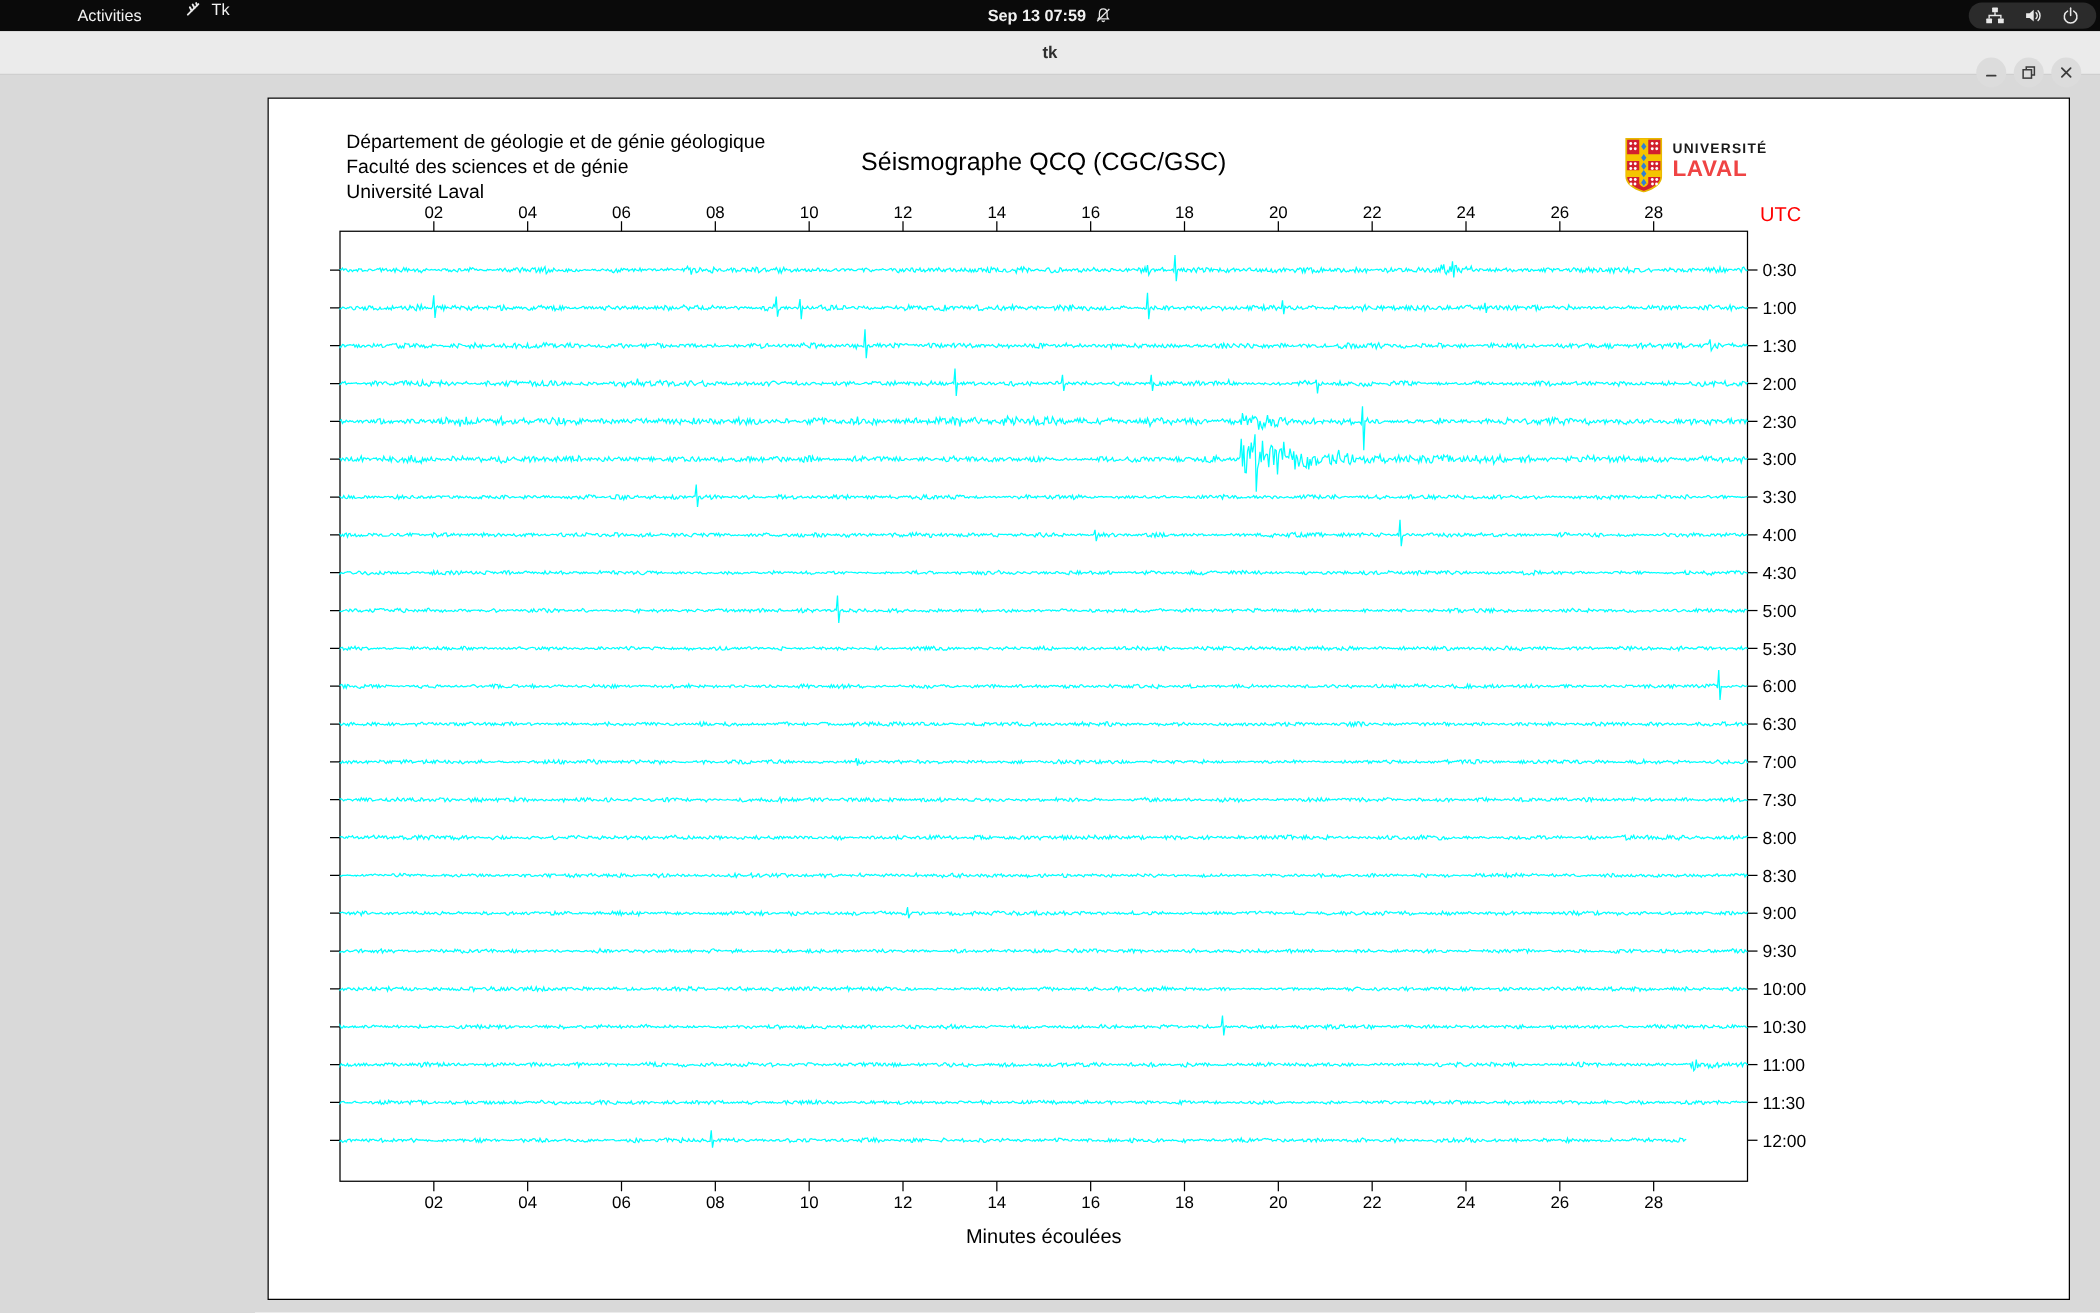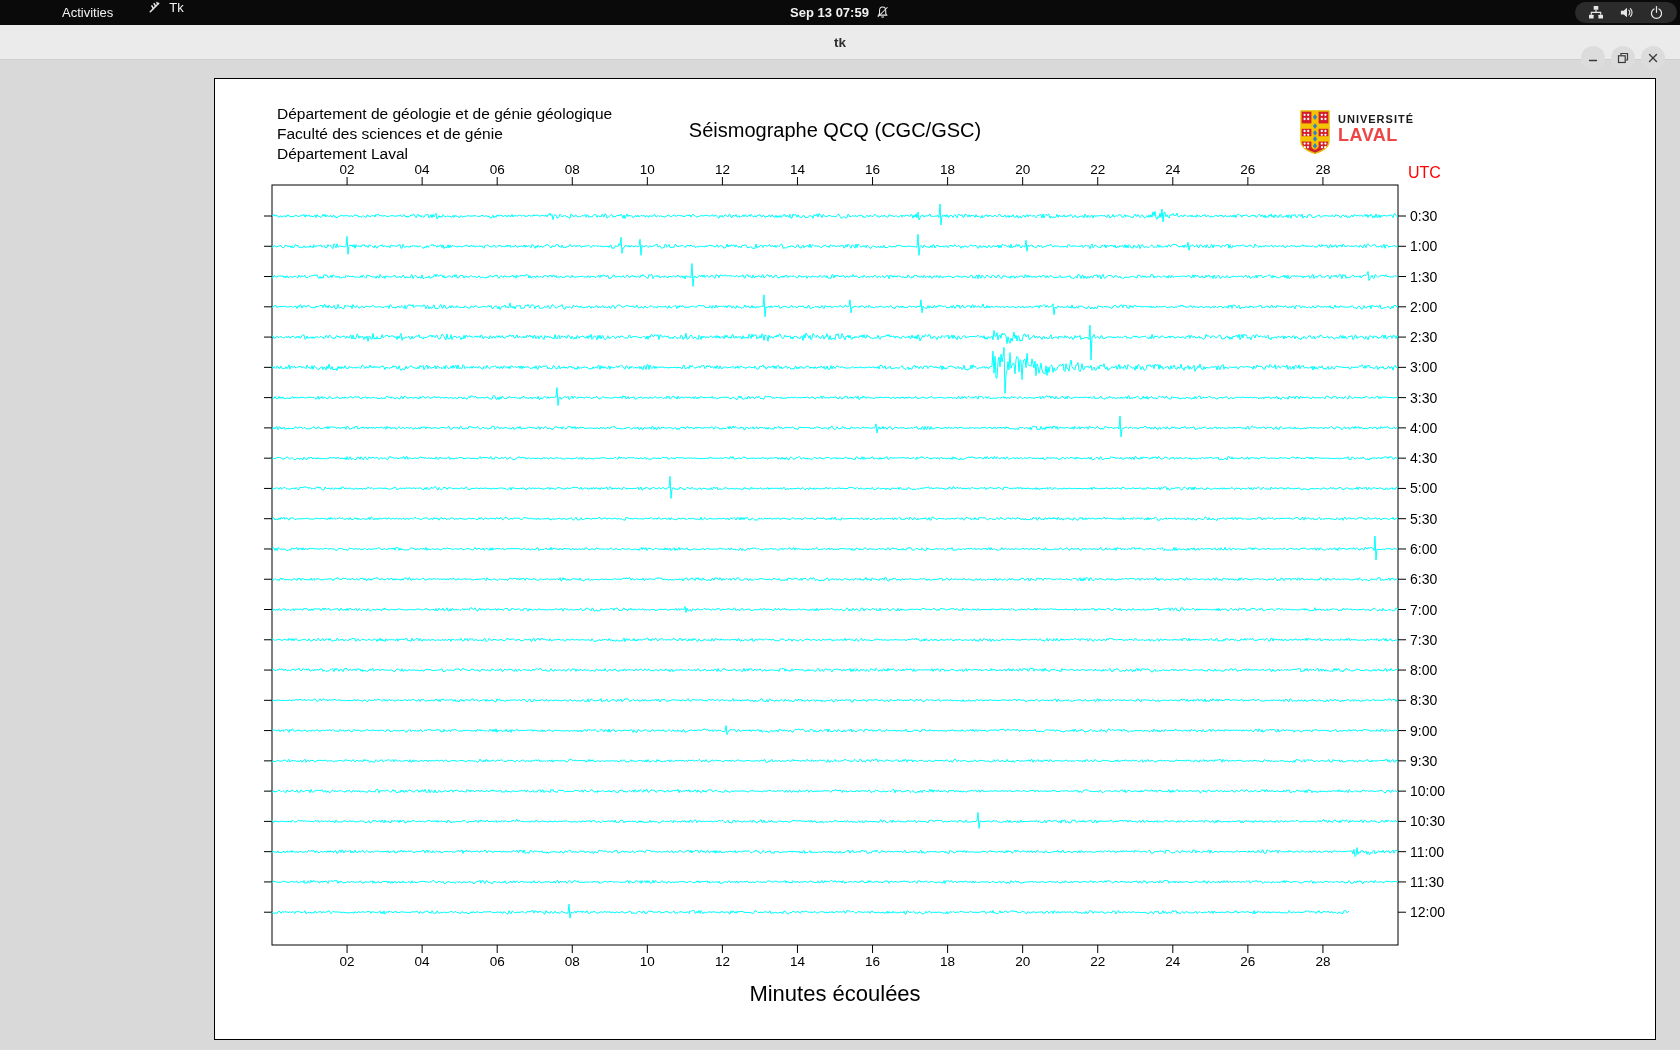--- a/index.html
+++ b/index.html
@@ -35,21 +35,21 @@
                line-height:20px; color:#000; white-space:pre; }
   .chart-title { position:absolute; left:620px; top:40px; transform:translateX(-50%);
                  font-size:20px; color:#000000; white-space:nowrap; }
   .laval-logo { position:absolute; left:1085px; top:31px; display:flex; gap:8px; }
   .laval-text { display:flex; flex-direction:column; justify-content:flex-start; padding-top:3px; }
   .laval-line1 { font-size:11px; letter-spacing:1px; color:#1a1a1a; font-weight:600; }
   .laval-line2 { font-size:18px; font-weight:bold; letter-spacing:0.5px; color:#ef4444;
                  line-height:21px; }
   .utc-label { position:absolute; left:1193px; top:85px; font-size:16px; color:#ff0000; }
   .xaxis-title { position:absolute; left:620px; top:902px; transform:translateX(-50%);
-                 font-size:22px; color:#000; }
+                 font-size:16px; color:#000; }
   #seismo-svg { position:absolute; left:0; top:0; }
   #seismo-svg text.tick  { font-family:"Liberation Sans","DejaVu Sans",sans-serif; font-size:13.5px; fill:#000; }
   #seismo-svg text.rlabel{ font-family:"Liberation Sans","DejaVu Sans",sans-serif; font-size:14px; fill:#000; }
 </style>
 </head>
 <body>
 
 <div class="topbar">
   <div class="topbar-left">
     <div class="activities">Activities</div>
@@ -132,21 +132,21 @@
       <g stroke="#3a3a3a" stroke-width="1.4" stroke-linecap="round">
         <path d="M2.5 2.5 L9.5 9.5"></path>
           <path d="M9.5 2.5 L2.5 9.5"></path>
       </g>
     </svg>
   </div>
 </div>
 
 <div class="canvas">
 
-  <div class="hdr-block"><span>Département de géologie et de génie géologique</span><br><span>Faculté des sciences et de génie</span><br><span>Département Laval</span></div>
+  <div class="hdr-block"><span>Département de géologie et de génie géologique</span><br><span>Faculté des sciences et de génie</span><br><span>Université Laval</span></div>
 
   <div class="chart-title">Séismographe QCQ (CGC/GSC)</div>
 
   <div class="laval-logo">
     <span>
       <svg width="30" height="44" viewBox="0 0 30 44">
         <path d="M1 1 H29 V31 Q29 39 15 43.4 Q1 39 1 31 Z" fill="#d21f2e" stroke="#e8b800" stroke-width="1.4"></path>
         <rect x="11.4" y="1" width="7.2" height="36" fill="#f5c400"></rect>
         <path d="M11.4 37 Q15 42.6 18.6 37 Z" fill="#f5c400"></path>
         <rect x="1" y="13.4" width="28" height="5.4" fill="#f5c400"></rect>

